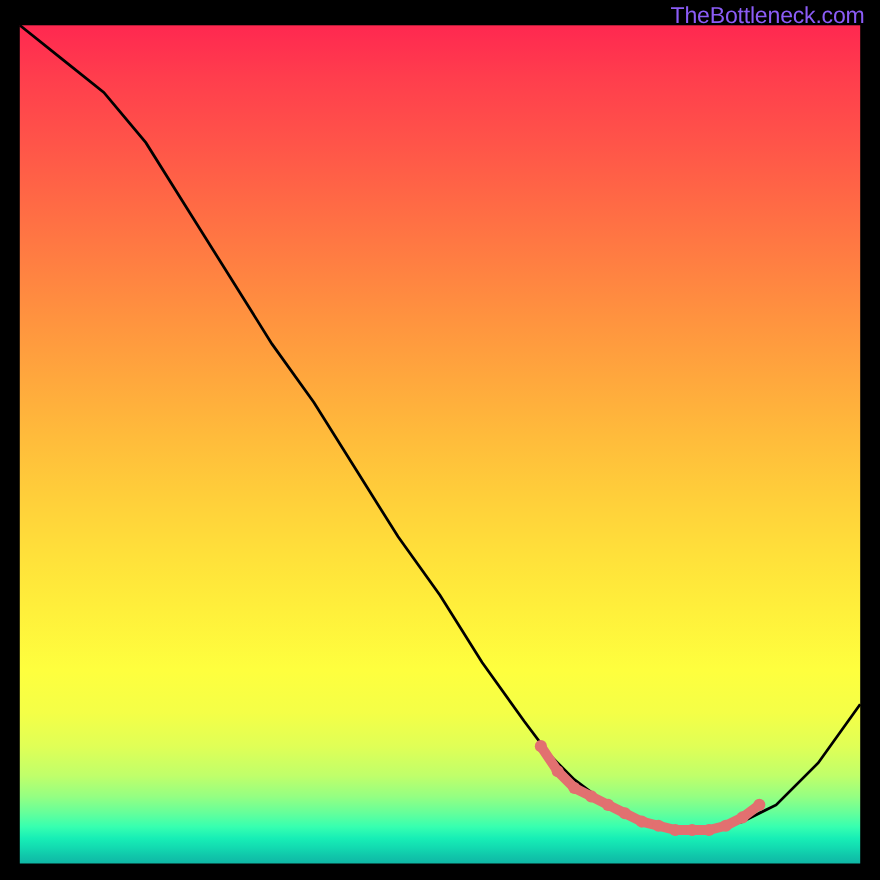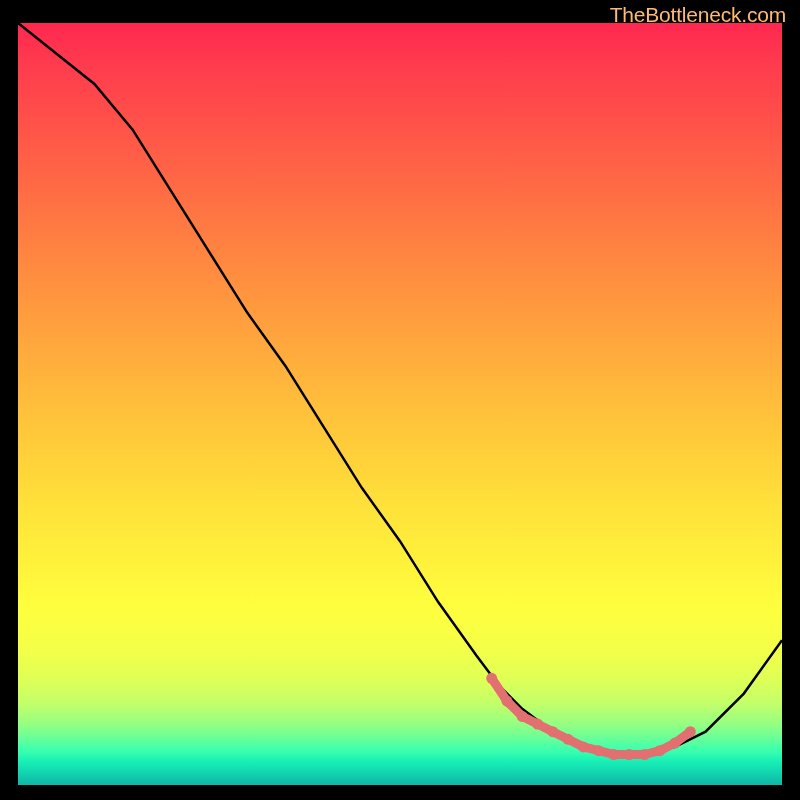--- a/index.html
+++ b/index.html
@@ -45,21 +45,21 @@
       #0fb7a5 100%
     );
   }
   .watermark {
     position: absolute;
     top: 3px;
     right: 14px;
     font-family: Arial, Helvetica, sans-serif;
     font-size: 21px;
     font-weight: 400;
-    color: #fdba74;
+    color: #8b5cf6;
     letter-spacing: -0.2px;
   }
   .svg-overlay {
     position: absolute;
     top: 0;
     left: 0;
     width: 800px;
     height: 800px;
   }
 </style>

